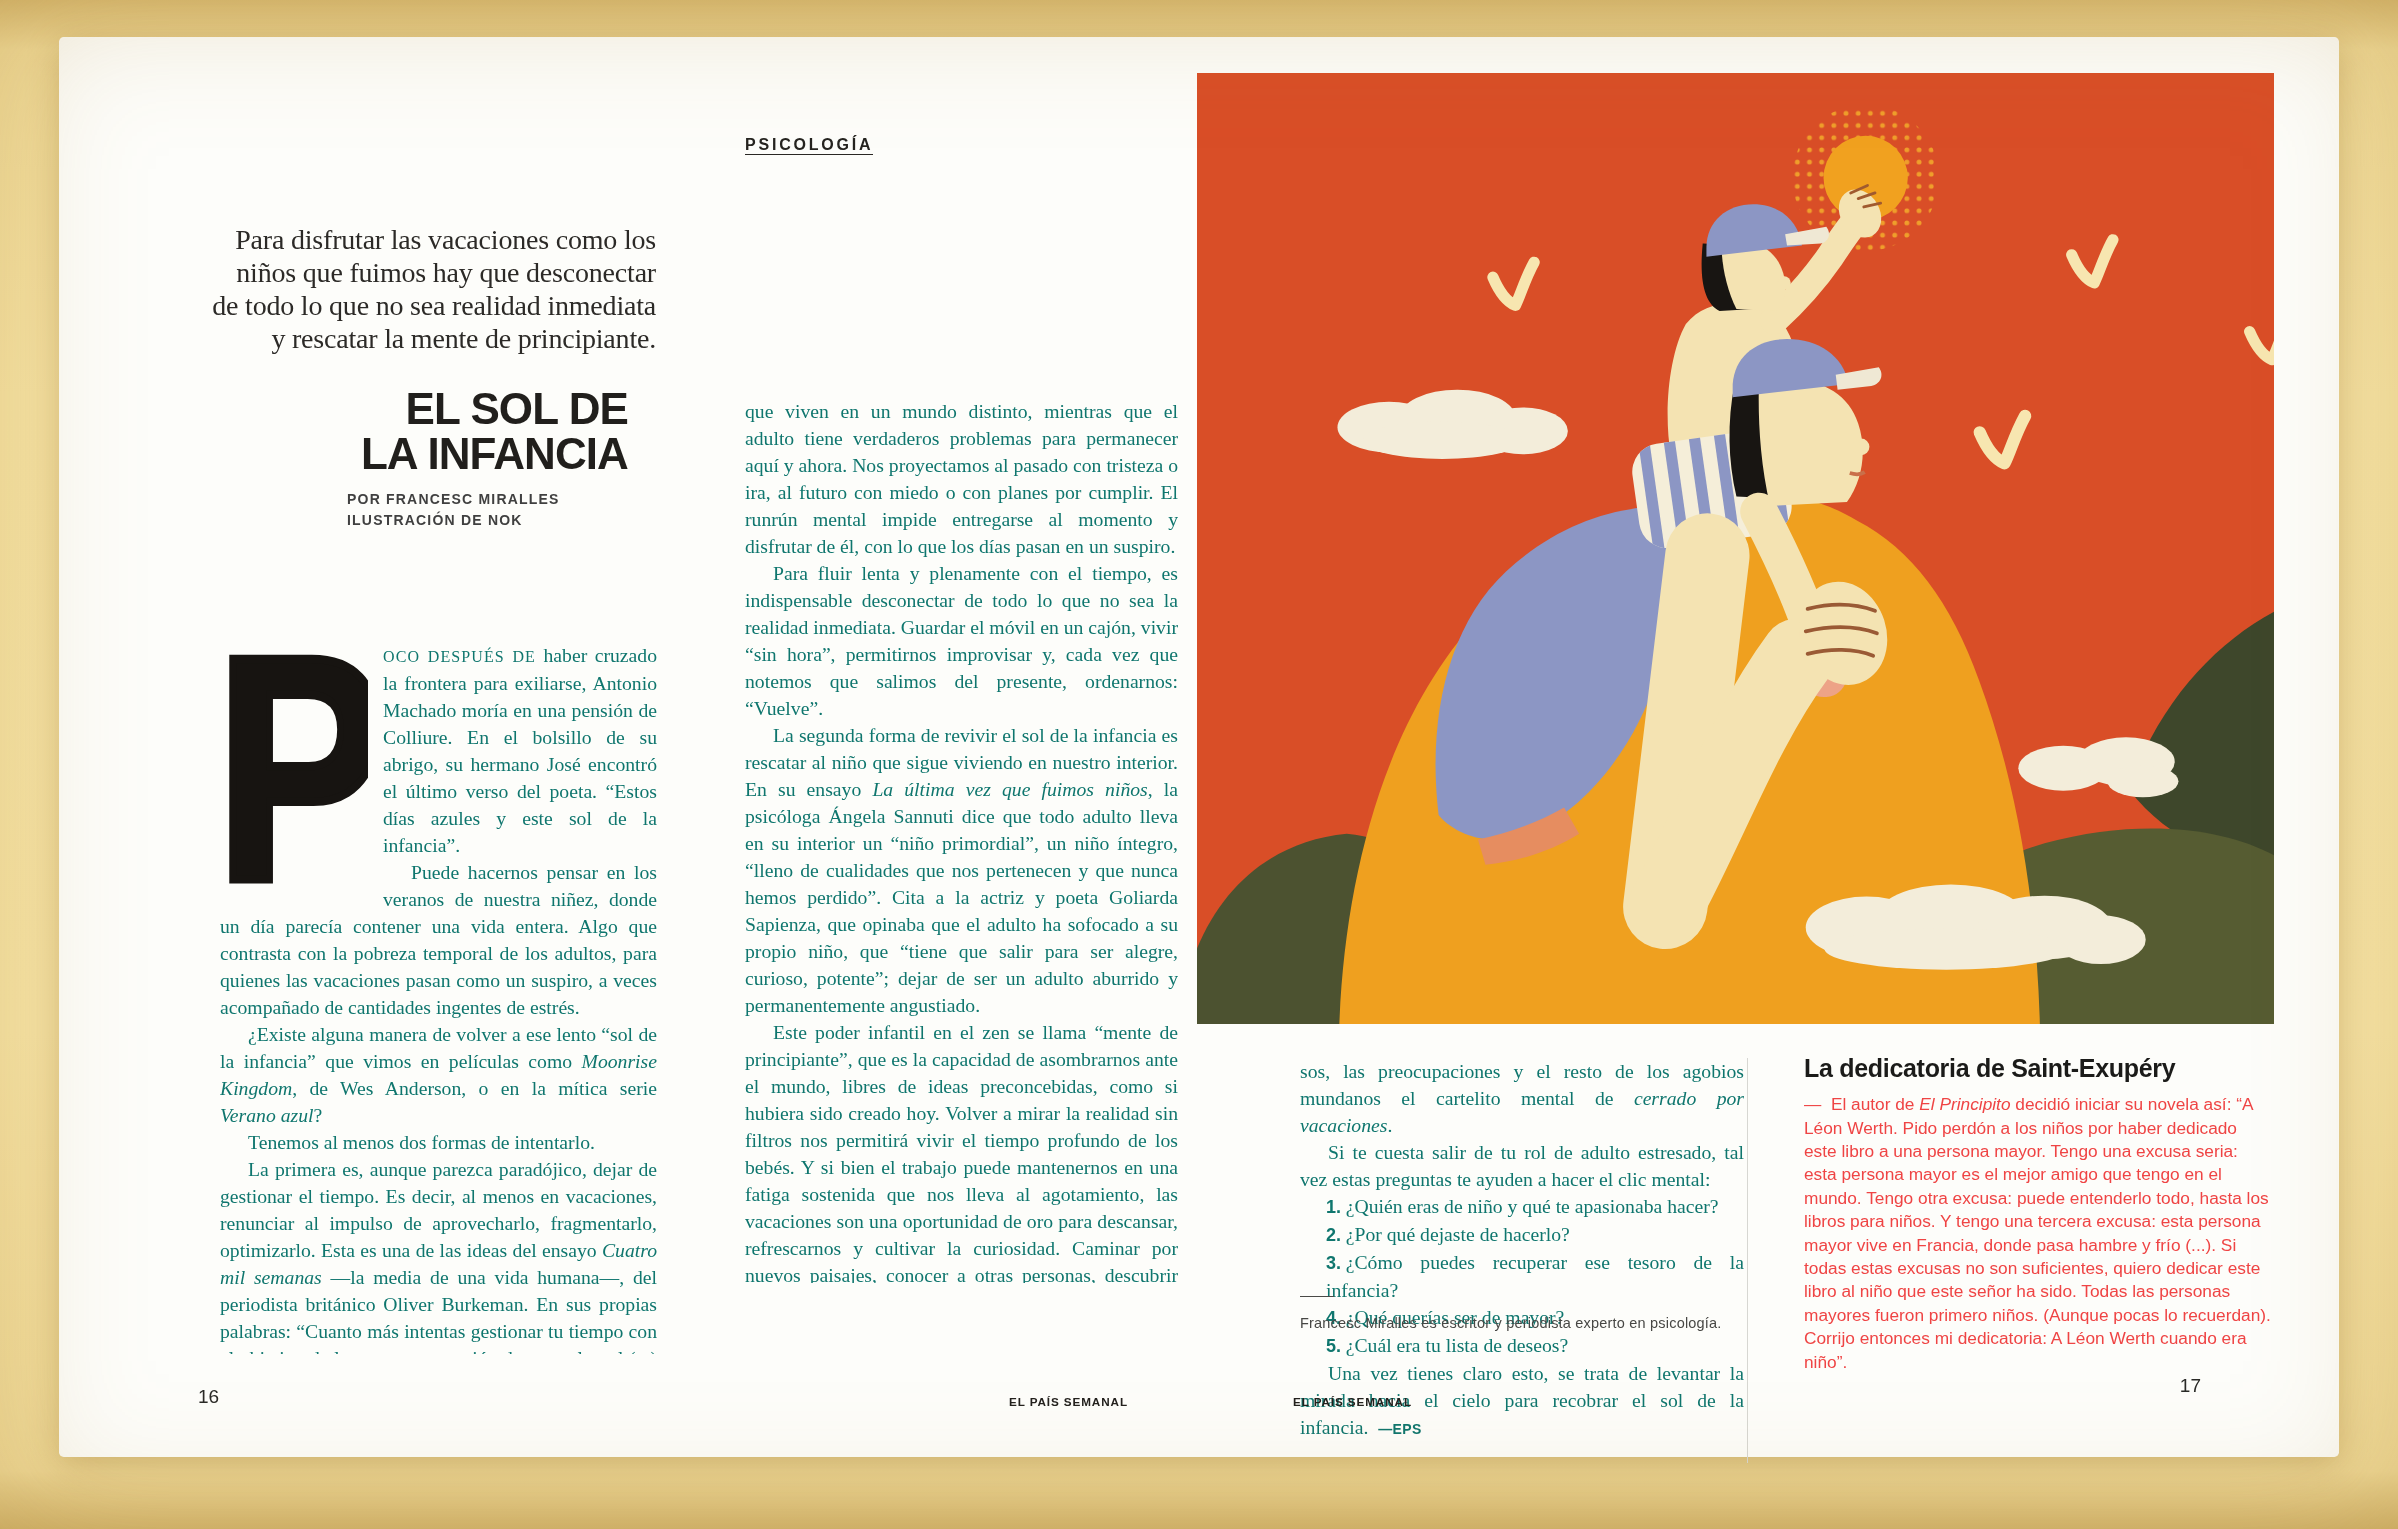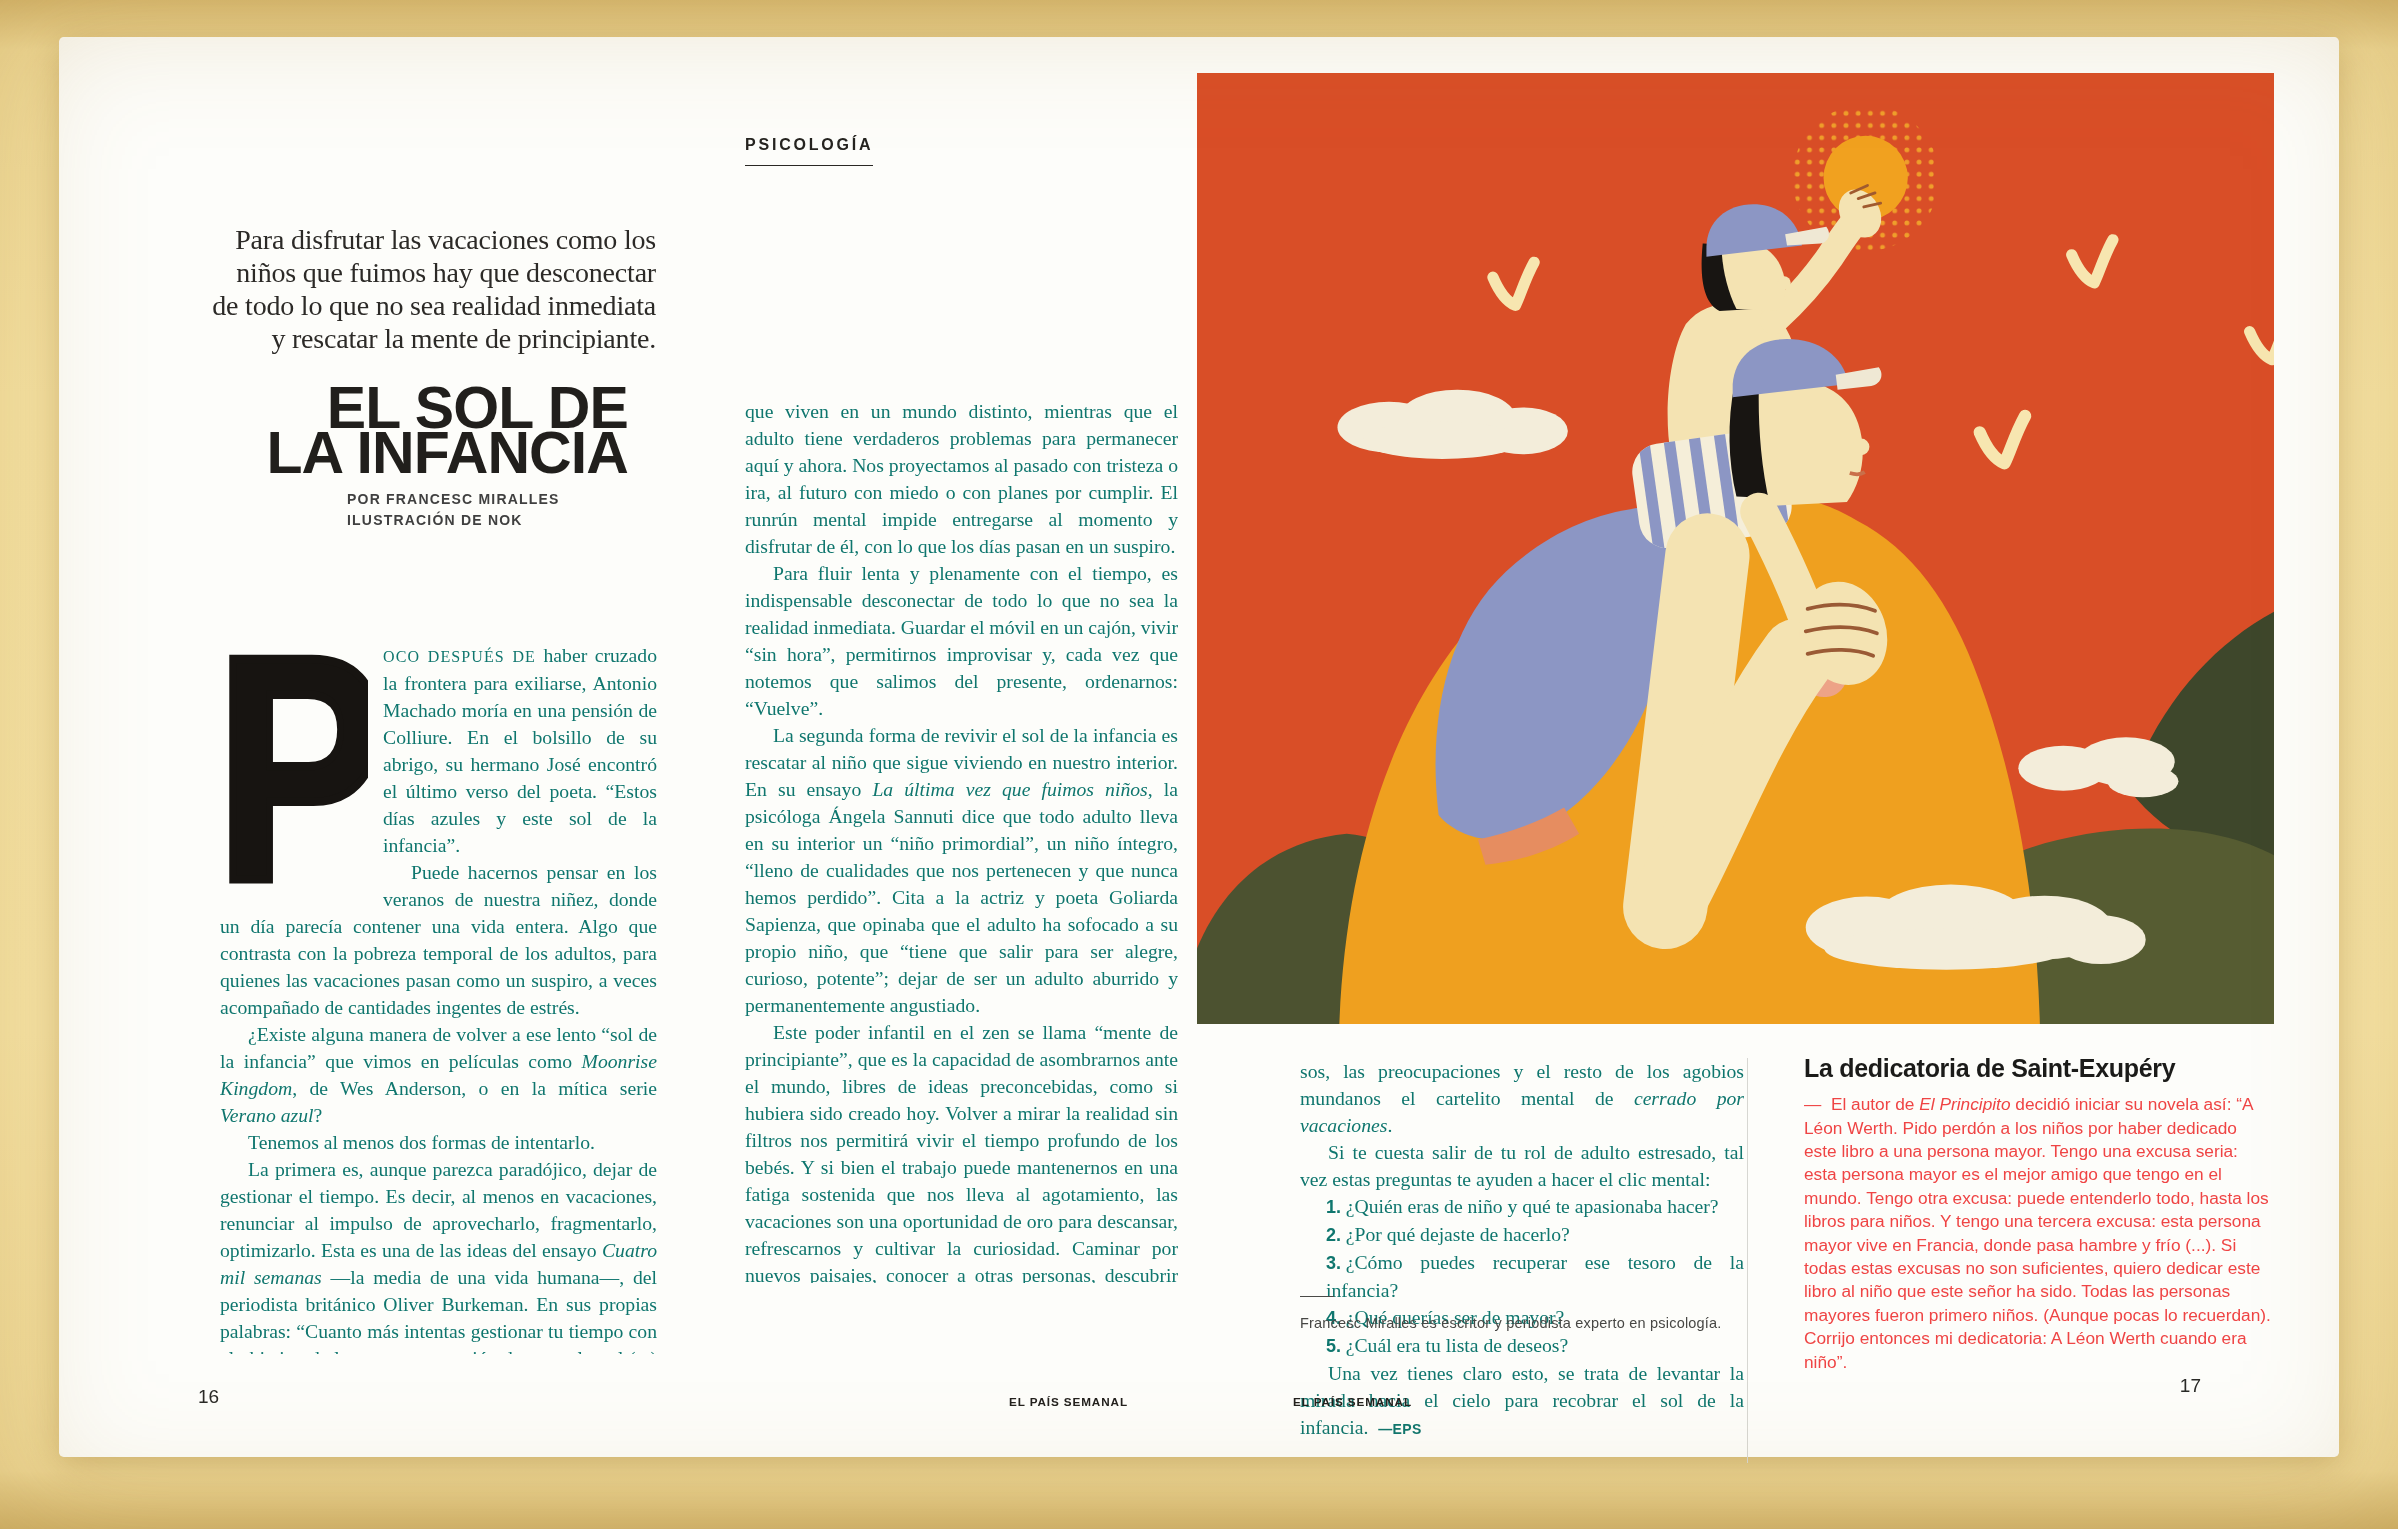--- a/index.html
+++ b/index.html
@@ -8,32 +8,32 @@
     font-family:"Liberation Serif",serif;}
   .canvas::after{content:"";position:absolute;inset:0;box-shadow:inset 0 0 141px rgba(168,128,48,.28);pointer-events:none;}
   .spread{position:absolute;left:59px;top:37px;width:2280px;height:1420px;background:#fdfdfa;border-radius:4.7px;
     box-shadow:0 7.5px 32px rgba(140,100,30,.33);}
   .abs{position:absolute;}
 
   
   .standfirst{left:147px;top:186px;width:450px;text-align:right;
     font-size:28px;line-height:33px;color:#2c2a27;letter-spacing:-0.2px;}
   .title{left:194px;top:349px;width:375px;text-align:right;color:#211f1c;
-    font-family:"Liberation Sans",sans-serif;font-weight:700;font-size:59px;line-height:45px;letter-spacing:-0.9px;}
+    font-family:"Liberation Sans",sans-serif;font-weight:700;font-size:44px;line-height:45px;letter-spacing:-0.9px;}
   .byline{left:288px;top:452px;width:281px;text-align:left;color:#404040;
     font-family:"Liberation Sans",sans-serif;font-weight:700;font-size:14px;line-height:20.6px;letter-spacing:1.2px;}
   .bodycol{font-size:19.7px;line-height:27px;color:#0f766e;text-align:justify;}
   .bodycol p{margin:0;}
   .bodycol p.ind{text-indent:28px;}
   .col1{left:161px;top:605px;width:437px;height:712px;overflow:hidden;}
   .col2{left:686px;top:361px;width:433px;height:885px;overflow:hidden;}
   .dropcap{float:left;width:148px;height:237px;margin:5.6px 15px 1.9px 0;}
   .lead-caps{font-size:16px;letter-spacing:1.1px;}
   .section-label{left:686px;top:99px;font-family:"Liberation Sans",sans-serif;font-weight:700;font-size:16px;
-    letter-spacing:2.8px;color:#262420;border-bottom:1.9px solid #2a2824;padding-bottom:11px;}
+    letter-spacing:2.8px;color:#262420;border-bottom:1.9px solid #2a2824;padding-bottom:0;}
   .pagenum{font-family:"Liberation Sans",sans-serif;font-size:19px;color:#2a2a27;}
   .pn-left{left:139px;top:1349px;}
   .pn-right{left:2086px;top:1338px;width:56px;text-align:right;}
   .footer{font-family:"Liberation Sans",sans-serif;font-weight:700;font-size:11.7px;letter-spacing:0.9px;color:#23211e;}
   .ft-left{left:950px;top:1358px;}
   .ft-right{left:1234px;top:1358px;}
 
   
   .illus{left:1138px;top:36px;width:1077px;height:951px;}
   .col3{left:1241px;top:1021px;width:444px;}

